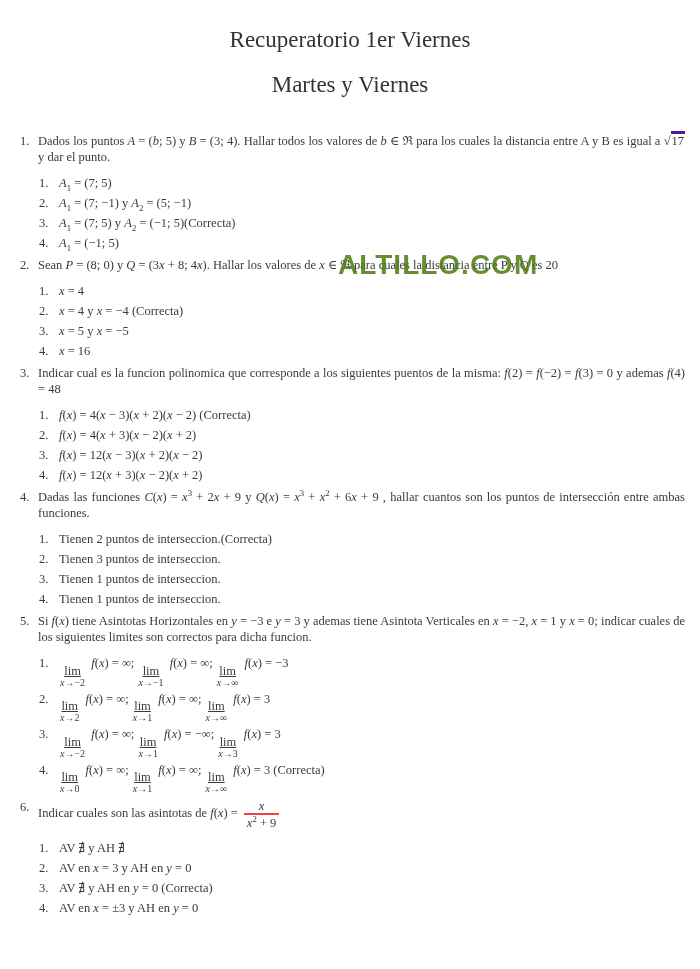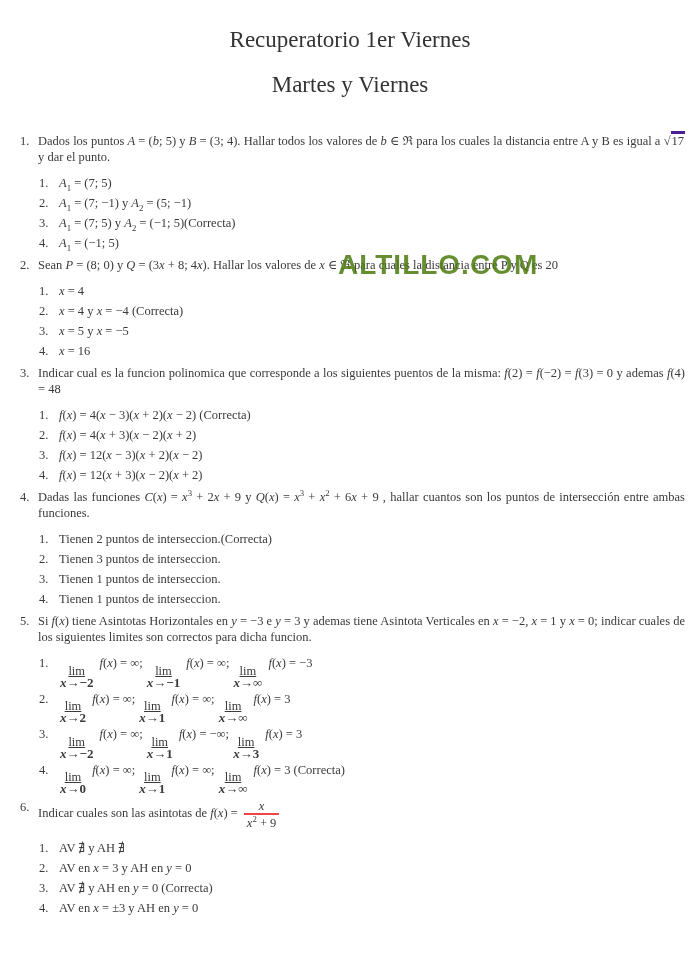--- a/index.html
+++ b/index.html
@@ -29,21 +29,21 @@
   .opt-row:last-child { margin-bottom:0; }
   .opt-num { flex:0 0 12px; margin-right:8px; }
   .opt-text { flex:1; }
   sub, sup { font-size:0.7em; line-height:0; }
   
   .lim {
     display:inline-flex; flex-direction:column; align-items:center;
     vertical-align:-0.6em; margin:0 3px 0 1px; line-height:1;
   }
   .lim .lw { font-size:12.5px; line-height:12px;text-decoration:underline; }
-  .lim .ls { font-size:13px; line-height:9px; margin-top:1px; white-space:nowrap;font-weight:bold; }
+  .lim .ls { font-size:10px; line-height:9px; margin-top:1px; white-space:nowrap; }
   
   .frac {
     display:inline-flex; flex-direction:column; align-items:center;
     vertical-align:middle; margin:0 3px; line-height:1;
   }
   .frac .fnum { line-height:14px; padding:0 3px; }
   .frac .fden { line-height:14px; border-top:2px solid #ef4444; padding:1px 3px 0 3px; white-space:nowrap; }
   
   .sqrt { white-space:nowrap; }
   .sqrt .rad { border-top:3px solid #4c1d95; padding:0 1px; }

